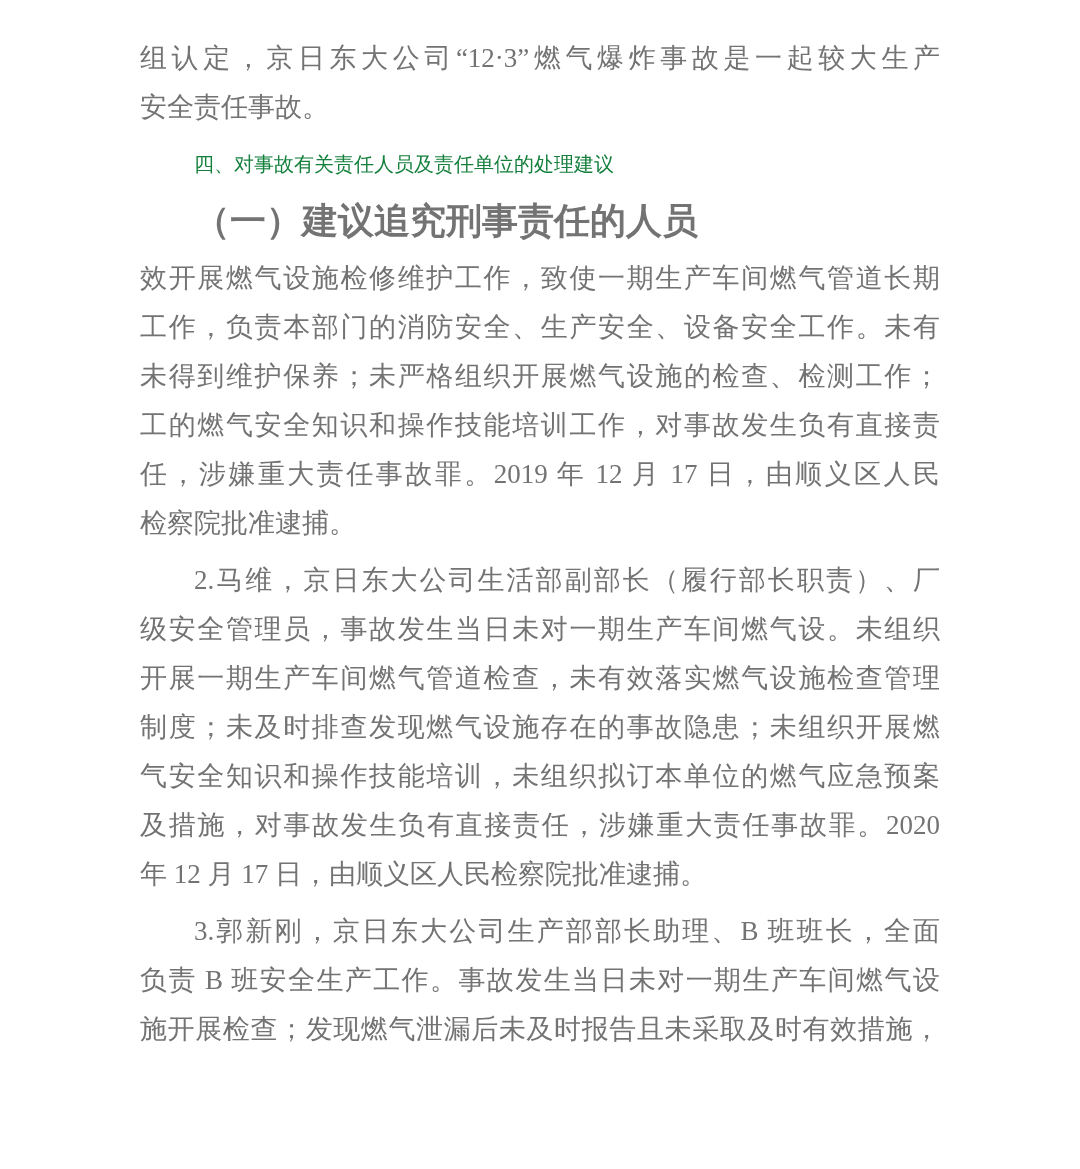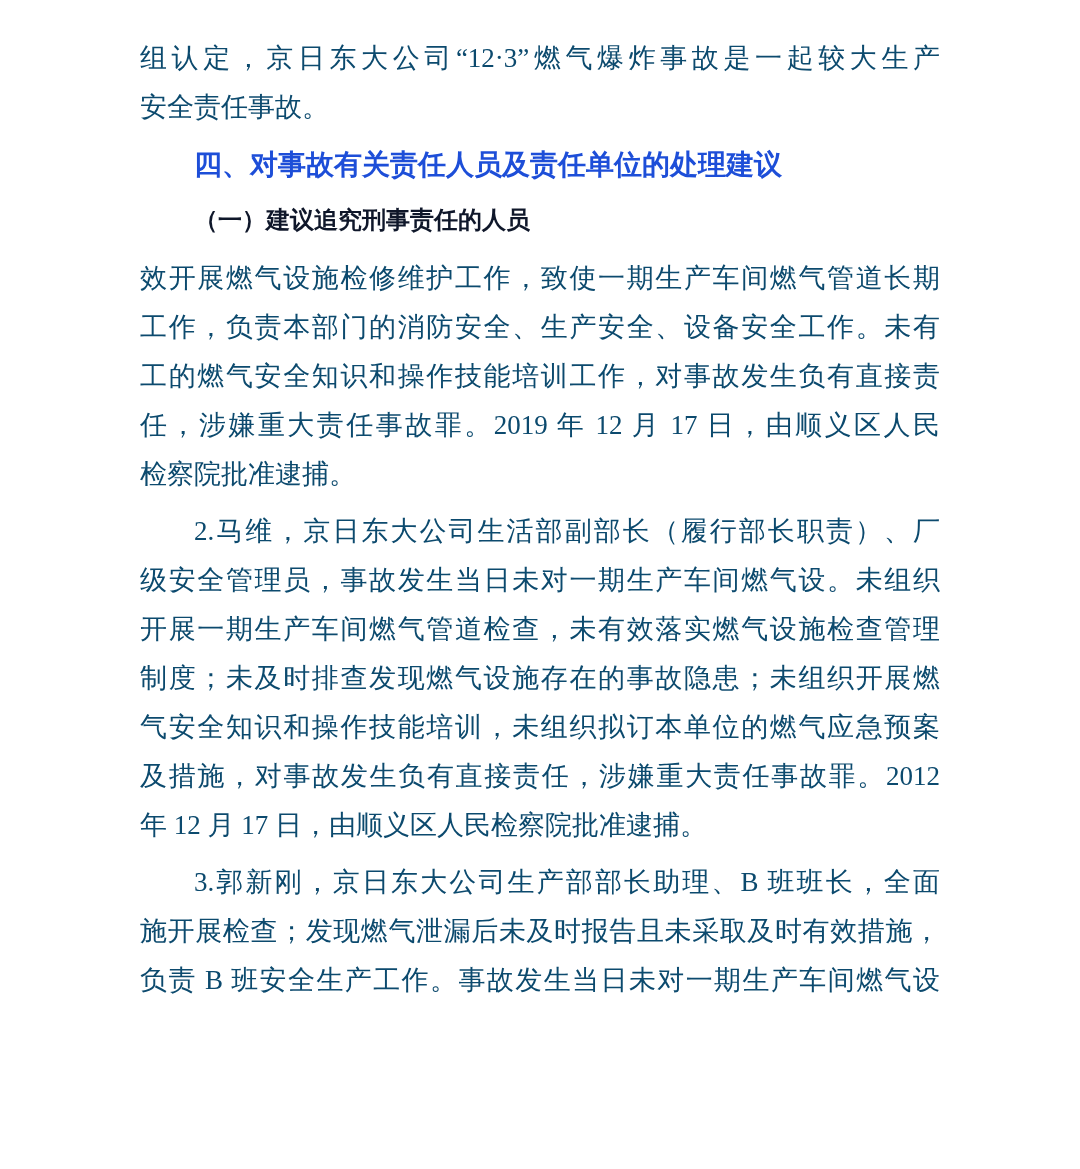--- a/index.html
+++ b/index.html
@@ -21,75 +21,76 @@
     width: 800px;
   }
   .block {
     margin: 0 0 8px 0;
   }
   .line {
     font-family: "Liberation Serif", "DejaVu Serif", serif;
     font-size: 27px;
     line-height: 49px;
     height: 49px;
-    color: #0c4a6e;
+    color: #737373;
     text-align: justify;
     text-align-last: left;
     overflow: hidden;
     white-space: normal;
   }
   .line.stretch {
     text-align-last: justify;
   }
   .line.first-indent {
     padding-left: 54px;
   }
   .block.heading .line {
     font-family: "Liberation Sans", "DejaVu Sans", sans-serif;
-    font-weight: 700;
-    font-size: 28px;
-    color: #1d4ed8;
+    font-weight: 400;
+    font-size: 20px;
+    color: #15803d;
   }
   .block.subheading .line {
-    font-family: Liberation Mono, monospace;
+    font-family: Liberation Serif, serif;
     font-weight: 600;
-    font-size: 24px;
-    color: #0f172a;
+    font-size: 36px;
+    color: #737373;
   }
 </style>
 </head>
 <body>
 
 <div class="page">
   <div class="content">
       <div class="block body">
         <div class="line stretch">组认定，京日东大公司“12·3”燃气爆炸事故是一起较大生产</div>
         <div class="line">安全责任事故。</div>
       </div>
       <div class="block heading">
         <div class="line first-indent">四、对事故有关责任人员及责任单位的处理建议</div>
       </div>
       <div class="block subheading">
         <div class="line first-indent">（一）建议追究刑事责任的人员</div>
       </div>
       <div class="block body">
         <div class="line stretch">效开展燃气设施检修维护工作，致使一期生产车间燃气管道长期</div>
         <div class="line stretch">工作，负责本部门的消防安全、生产安全、设备安全工作。未有</div>
+        <div class="line stretch">未得到维护保养；未严格组织开展燃气设施的检查、检测工作；</div>
         <div class="line stretch">工的燃气安全知识和操作技能培训工作，对事故发生负有直接责</div>
         <div class="line stretch">任，涉嫌重大责任事故罪。2019 年 12 月 17 日，由顺义区人民</div>
         <div class="line">检察院批准逮捕。</div>
       </div>
       <div class="block body">
         <div class="line first-indent stretch">2.马维，京日东大公司生活部副部长（履行部长职责）、厂</div>
         <div class="line stretch">级安全管理员，事故发生当日未对一期生产车间燃气设。未组织</div>
         <div class="line stretch">开展一期生产车间燃气管道检查，未有效落实燃气设施检查管理</div>
         <div class="line stretch">制度；未及时排查发现燃气设施存在的事故隐患；未组织开展燃</div>
         <div class="line stretch">气安全知识和操作技能培训，未组织拟订本单位的燃气应急预案</div>
-        <div class="line stretch">及措施，对事故发生负有直接责任，涉嫌重大责任事故罪。2012</div>
+        <div class="line stretch">及措施，对事故发生负有直接责任，涉嫌重大责任事故罪。2020</div>
         <div class="line">年 12 月 17 日，由顺义区人民检察院批准逮捕。</div>
       </div>
       <div class="block body">
         <div class="line first-indent stretch">3.郭新刚，京日东大公司生产部部长助理、B 班班长，全面</div>
+        <div class="line stretch">负责 B 班安全生产工作。事故发生当日未对一期生产车间燃气设</div>
         <div class="line stretch">施开展检查；发现燃气泄漏后未及时报告且未采取及时有效措施，</div>
-        <div class="line stretch">负责 B 班安全生产工作。事故发生当日未对一期生产车间燃气设</div>
       </div>
     </div>
 </div>
 
 </body></html>

